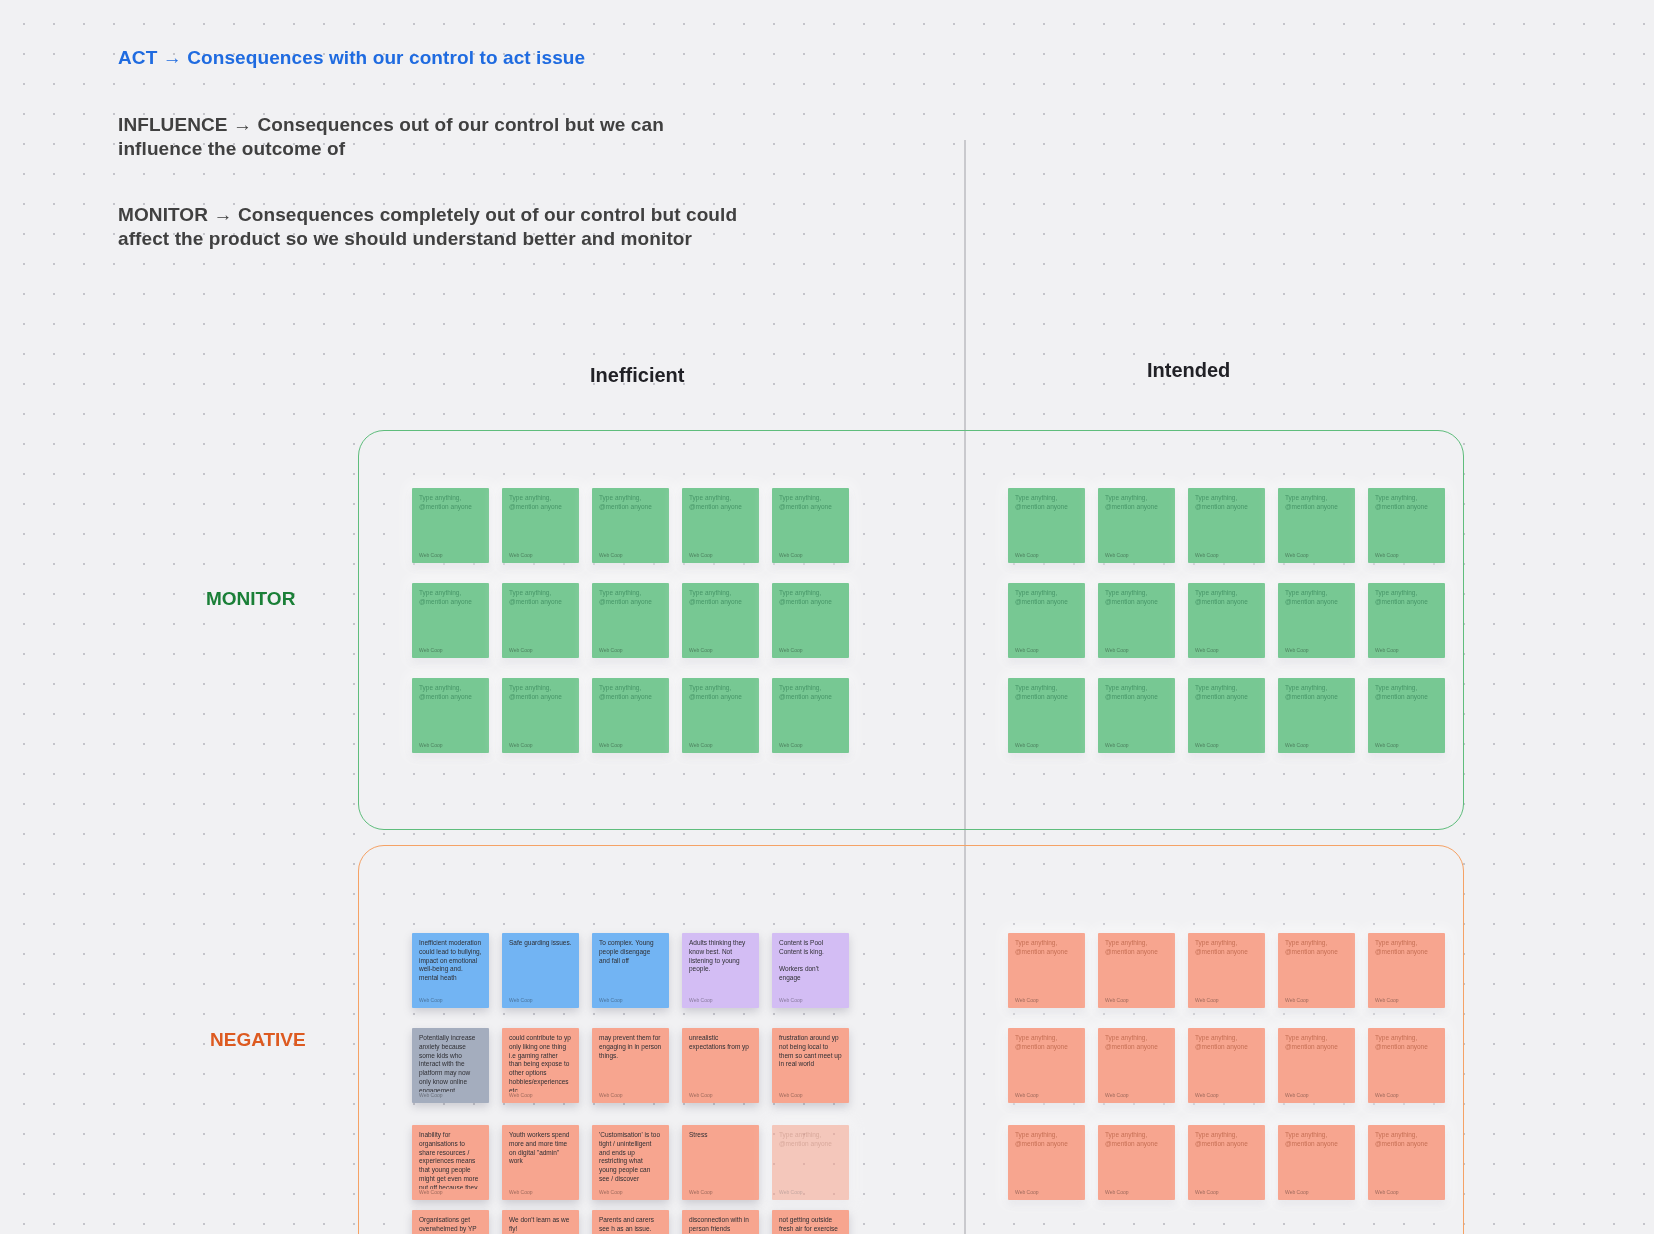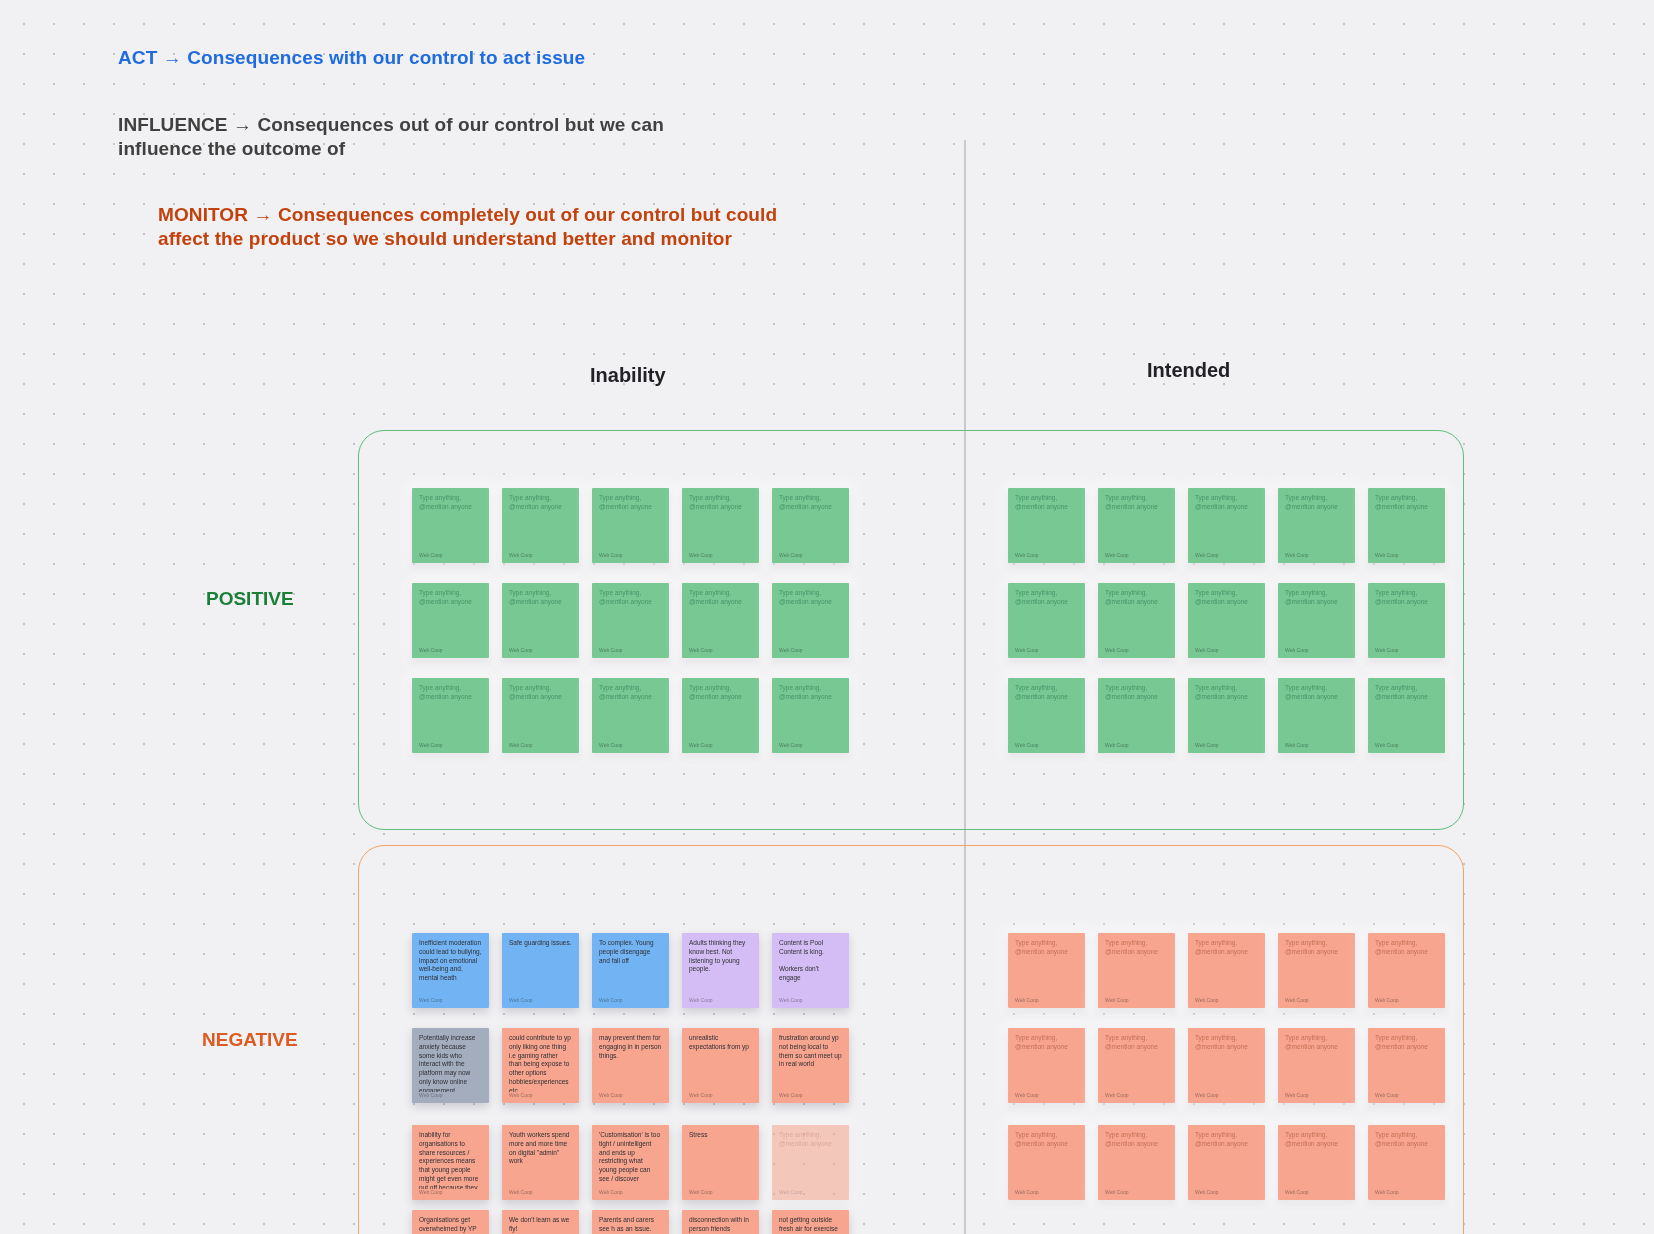--- a/index.html
+++ b/index.html
@@ -39,33 +39,33 @@
   .sticky.green.ph .sticky-text{color:#25724a;}
   .sticky.salmon.ph .sticky-text{color:#a34a2c;}
   .sticky.faded{opacity:.55;}
 </style>
 </head>
 <body>
 
 <div class="legend act" style="color: rgb(31, 107, 224);">ACT → Consequences with our control to act issue</div>
 <div class="legend influence" style="color: #404040;">INFLUENCE → Consequences out of our control but we can
 influence the outcome of</div>
-<div class="legend monitor" style="color: #c2410c; margin-left: 40px;">MONITOR → Consequences completely out of our control but could
+<div class="legend monitor" style="color: #404040;">MONITOR → Consequences completely out of our control but could
 affect the product so we should understand better and monitor</div>
 
 <div class="divider"></div>
 
 <div class="section-border positive" style="border-color: rgb(95, 189, 124);"></div>
 <div class="section-border negative" style="border-color: rgb(245, 162, 101);"></div>
 
-<div class="col-header unintended">Inability</div>
+<div class="col-header unintended">Inefficient</div>
 <div class="col-header intended">Intended</div>
 
-<div class="row-label positive" style="color: rgb(26, 127, 55);">POSITIVE</div>
-<div class="row-label negative" style="color: rgb(221, 90, 32);">NEGATIVE</div>
+<div class="row-label positive" style="color: rgb(26, 127, 55);">MONITOR</div>
+<div class="row-label negative" style="color: rgb(221, 90, 32); margin-left: 8px;">NEGATIVE</div>
 
 <div class="notes-layer">
   <div>
       <div class="sticky green ph" style="left: 412px; top: 488px; background: rgb(119, 200, 147);">
         <div class="sticky-text">Type anything, @mention anyone</div>
         <div class="sticky-author">Web Coop</div>
       </div>
       <div class="sticky green ph" style="left: 502px; top: 488px; background: rgb(119, 200, 147);">
         <div class="sticky-text">Type anything, @mention anyone</div>
         <div class="sticky-author">Web Coop</div>

